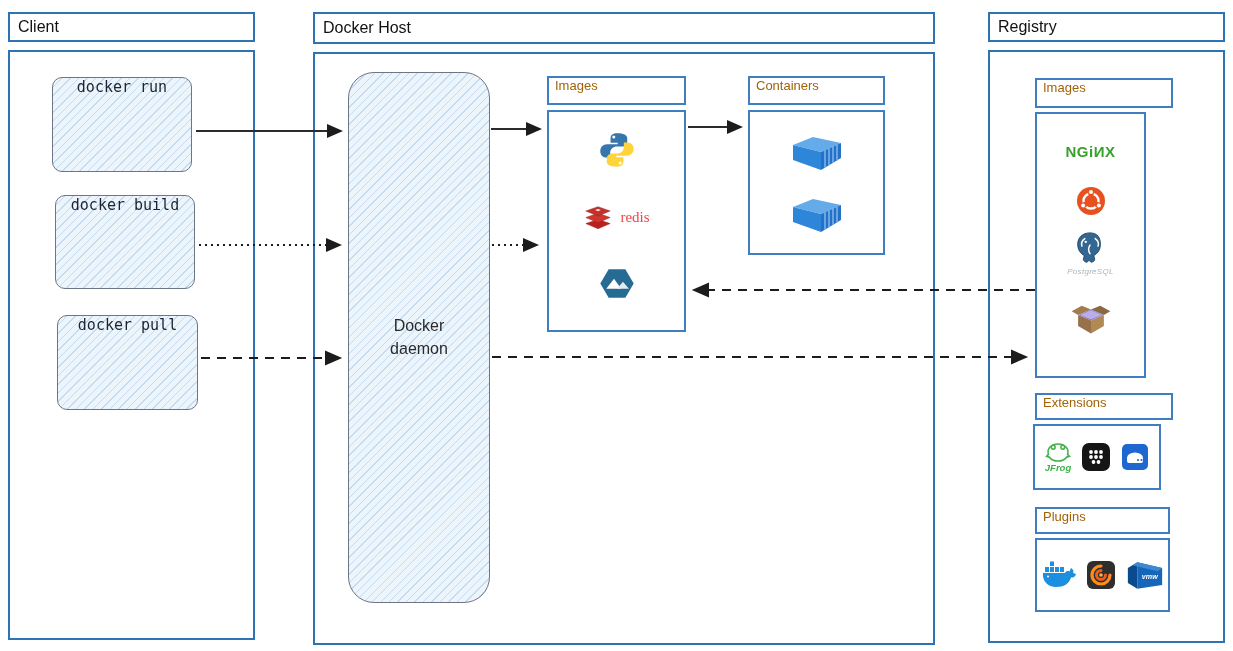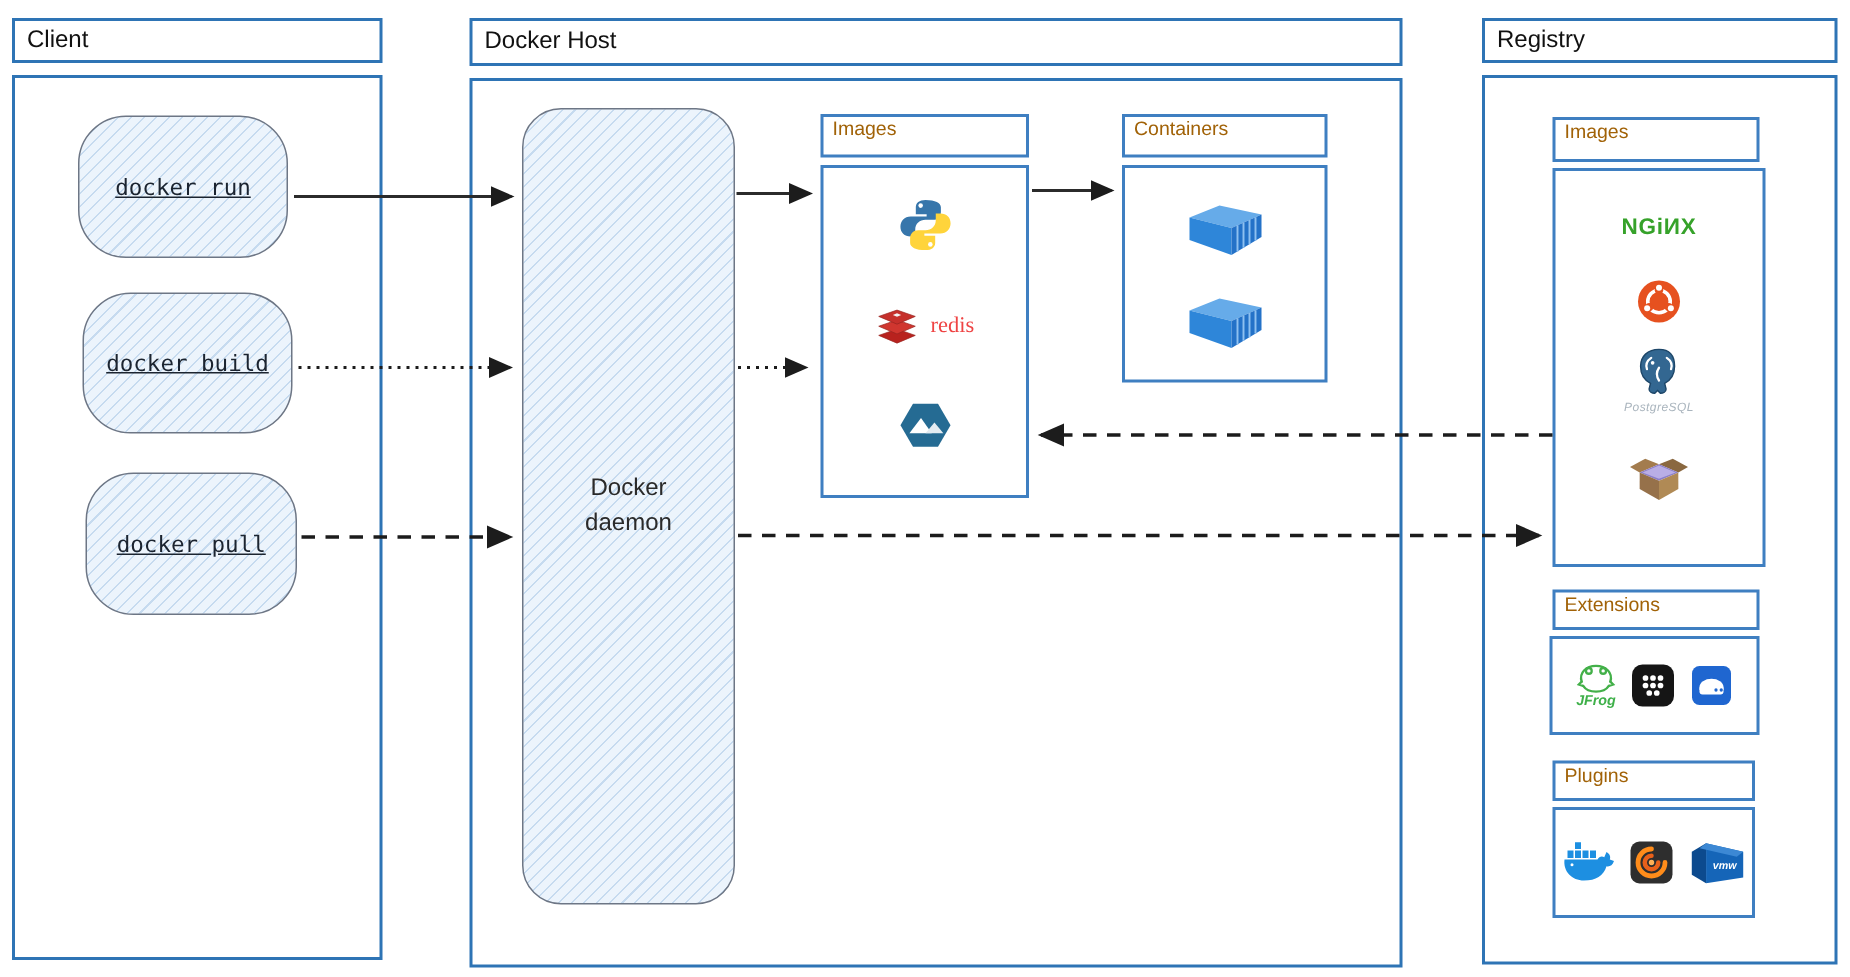--- a/index.html
+++ b/index.html
@@ -8,22 +8,22 @@
   .abs{position:absolute;box-sizing:border-box;}
   .titlebox{border:2px solid #2e74b5;background:#fff;display:flex;align-items:center;
             padding-left:8px;font-size:16px;color:#111;}
   .bodybox{border:2px solid #2e74b5;background:#fff;}
   .hdr{border:2px solid #3f7fc1;background:#fff;display:flex;align-items:flex-start;
        padding-left:6px;font-size:13px;color:#a16207;}
   .panel{border:2px solid #3f7fc1;background:#fff;}
   .sketch{background-color:#ecf4fc;
           background-image:repeating-linear-gradient(135deg,rgba(110,160,210,.30) 0 1px,transparent 1px 6px);
           border:1.6px solid #6d7685;}
-  .cmd{border-radius:32px;display:flex;align-items:center;justify-content:center;
-       font-family:"DejaVu Sans Mono",monospace;font-size:15px;color:#1b2430;text-decoration:underline;}
+  .cmd{border-radius:10px;display:flex;justify-content:center;
+       font-family:"DejaVu Sans Mono",monospace;font-size:15px;color:#1b2430;}
   .daemon{border-radius:26px;display:flex;align-items:center;justify-content:center;}
   .daemon-label{width:92px;text-align:center;font-size:16px;line-height:1.4;color:#2a2a2a;}
   .icon-row{position:absolute;left:0;right:0;display:flex;align-items:center;justify-content:center;gap:7px;}
   .redis-text{font-size:15px;color:#ef4444;font-family:Liberation Serif, serif;}
   .nginx-text{font-weight:700;font-size:15px;color:#36a22a;letter-spacing:.5px;}
   .pg-text{font-size:8px;color:#a9b4bd;letter-spacing:.3px;margin-top:1px;}
   .jfrog-text{font-size:9.5px;font-weight:700;color:#3eb049;line-height:1;}
   .stack{display:flex;flex-direction:column;align-items:center;font-style:italic;}
   .flexrow{display:flex;align-items:center;justify-content:center;gap:10px;height:100%;}
   .arrows{position:absolute;left:0;top:0;pointer-events:none;}
@@ -128,21 +128,21 @@
   </div>
 
   <div class="abs titlebox" style="left:988px;top:12px;width:237px;height:30px;">
     <span>Registry</span>
   </div>
   <div class="abs bodybox" style="left:988px;top:50px;width:237px;height:593px;"></div>
 
   <div class="abs hdr" style="left:1035px;top:78px;width:138px;height:30px;">
     <span>Images</span>
   </div>
-  <div class="abs panel" style="left:1035px;top:112px;width:142px;height:266px;">
+  <div class="abs panel" style="left:1035px;top:112px;width:111px;height:266px;">
 
     <div class="icon-row" style="top:29px;">
       <div class="nginx-text">NGiИX</div>
     </div>
 
     <div class="icon-row" style="top:72px;">
       <svg width="30" height="30" viewBox="0 0 30 30">
         <circle cx="15" cy="15" r="14" fill="#e6511f"></circle>
         <circle cx="15" cy="15" r="7.5" fill="none" stroke="#fff" stroke-width="2.4"></circle>
         <g fill="#e6511f">
@@ -179,21 +179,21 @@
         <polygon points="11,13 23,8 35,13 23,17.6" fill="#b9aee6"></polygon>
         <polygon points="9,13 23,19 23,33 9,25" fill="#96714a"></polygon>
         <polygon points="23,19 37,13 37,25 23,33" fill="#b08a55"></polygon>
       </svg>
     </div>
   </div>
 
   <div class="abs hdr" style="left:1035px;top:393px;width:138px;height:27px;">
     <span>Extensions</span>
   </div>
-  <div class="abs panel" style="left:1033px;top:424px;width:140px;height:66px;">
+  <div class="abs panel" style="left:1033px;top:424px;width:128px;height:66px;">
     <div class="flexrow">
       <div class="stack">
         <svg width="26" height="21" viewBox="0 0 26 22">
           <g fill="none" stroke="#43b049" stroke-width="1.6" stroke-linecap="round">
             <path d="M3 13 C1 7 6 2 13 2 C20 2 25 7 23 13"></path>
             <path d="M3 13 L1 15 4 16 M23 13 L25 15 22 16"></path>
             <path d="M4 16 C6 19 10 20 13 20 C16 20 20 19 22 16"></path>
             <circle cx="8" cy="5.5" r="2"></circle>
             <circle cx="18" cy="5.5" r="2"></circle>
           </g>

